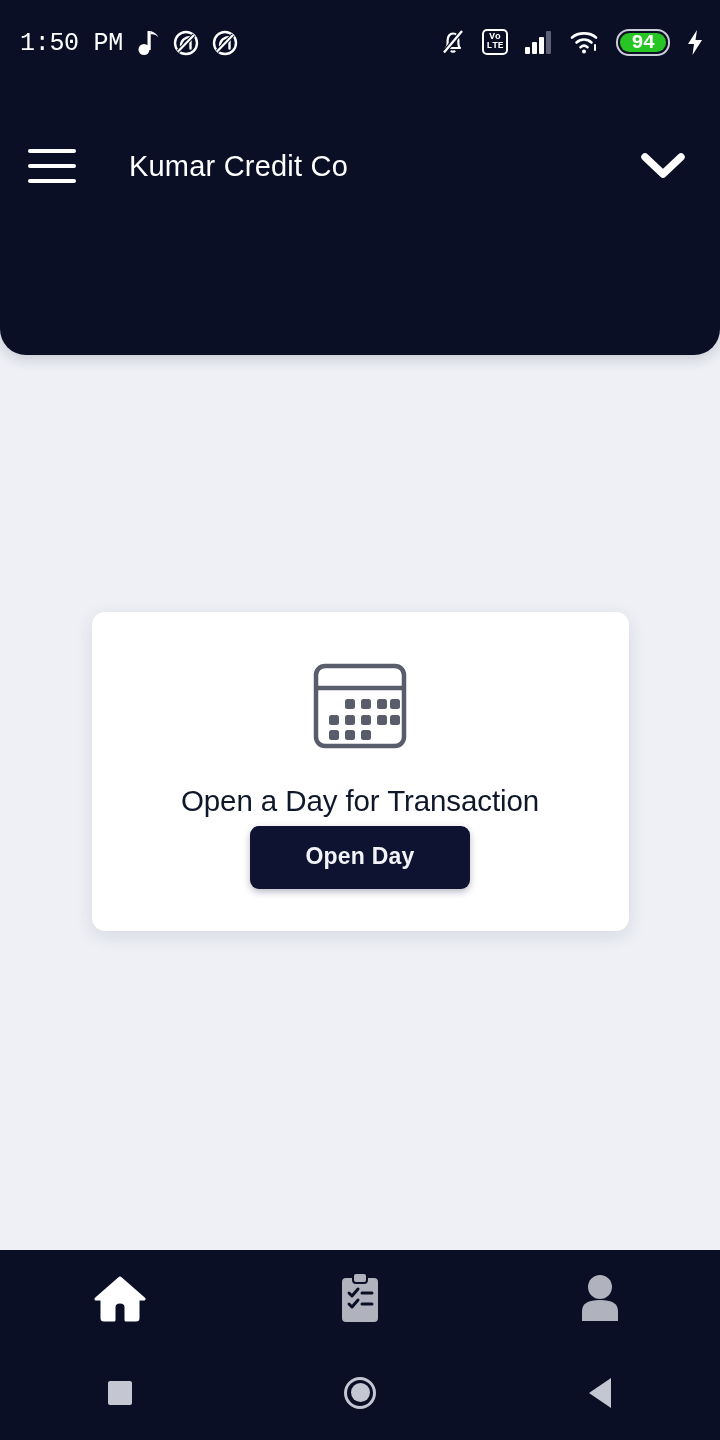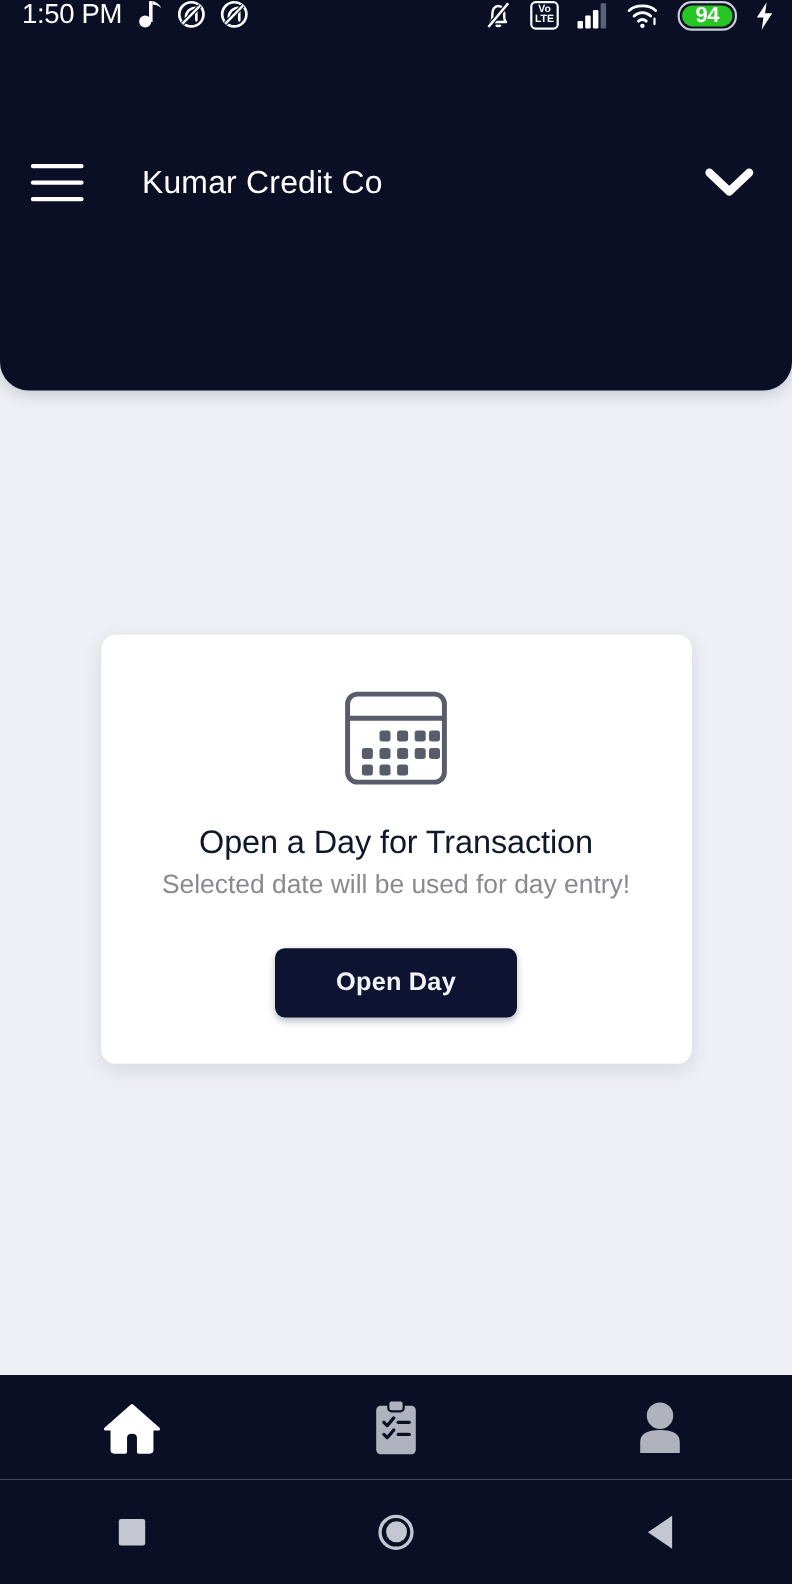--- a/index.html
+++ b/index.html
@@ -21,24 +21,25 @@
   }
 
   
   .status-bar {
     position: absolute;
     top: 0; left: 0;
     width: 720px;
     height: 56px;
     background: #0a0f26;
     display: flex;
-    align-items: flex-start;
+    align-items: flex-end;
     justify-content: space-between;
     padding: 0 16px 0 20px;
     z-index: 5;
+    font-family: Liberation Mono, monospace;
   }
   .status-left, .status-right {
     display: flex;
     align-items: center;
   }
   .status-left { gap: 13px; }
   .status-right { gap: 16px; }
   .clock {
     color: #ffffff;
     font-size: 25px;
@@ -362,21 +363,20 @@
           <rect x="65" y="53" width="10" height="10" rx="2.5"></rect>
           <rect x="78" y="53" width="10" height="10" rx="2.5"></rect>
 
           <rect x="17" y="68" width="10" height="10" rx="2.5"></rect>
           <rect x="33" y="68" width="10" height="10" rx="2.5"></rect>
           <rect x="49" y="68" width="10" height="10" rx="2.5"></rect>
         </g>
       </svg>
 
       <div class="card-title">Open a Day for Transaction</div>
-      <div class="card-subtitle">Selected date will be used for day entry!</div>
 
       <button class="open-day-btn">Open Day</button>
     </div>
   </div>
 
   <div class="bottom-nav">
 
     <div class="nav-item">
       <svg width="52" height="48" viewBox="0 0 52 48">
         <path d="M26 4 L50 25 L44 25 L44 44 Q44 46 42 46 L32 46 L32 33 Q32 28 26 28 Q20 28 20 33 L20 46 L10 46 Q8 46 8 44 L8 25 L2 25 Z" fill="#ffffff" stroke="#ffffff" stroke-width="3" stroke-linejoin="round"></path>

